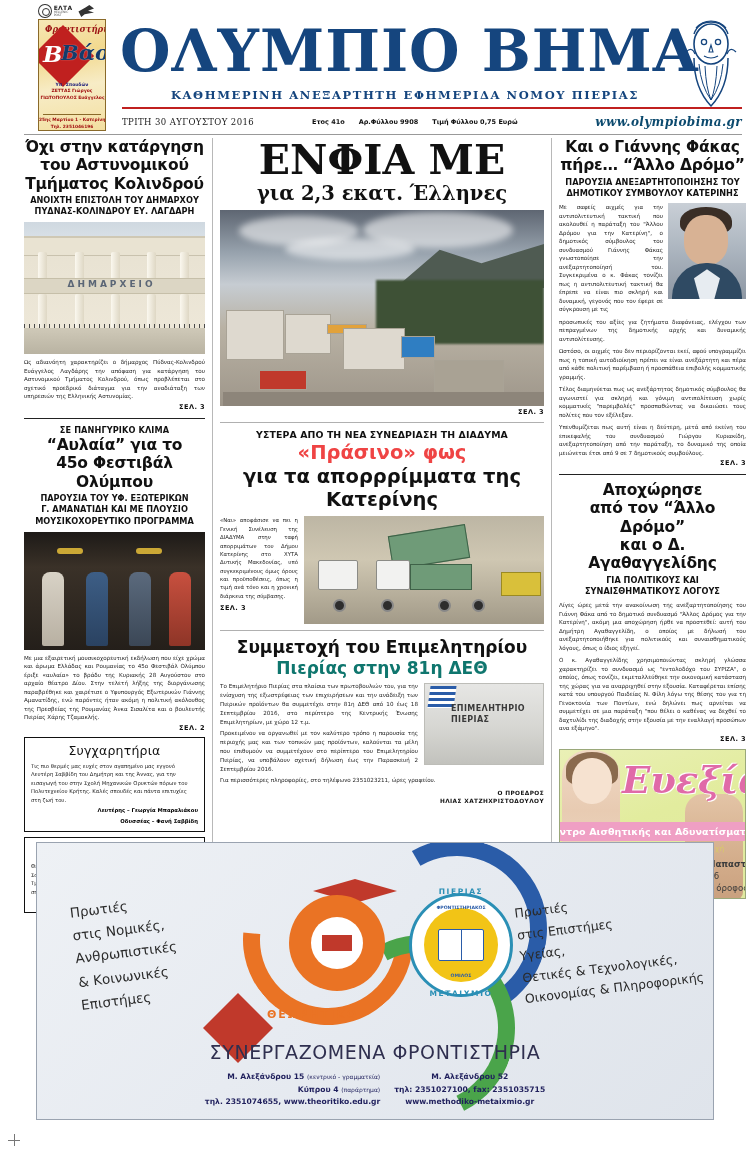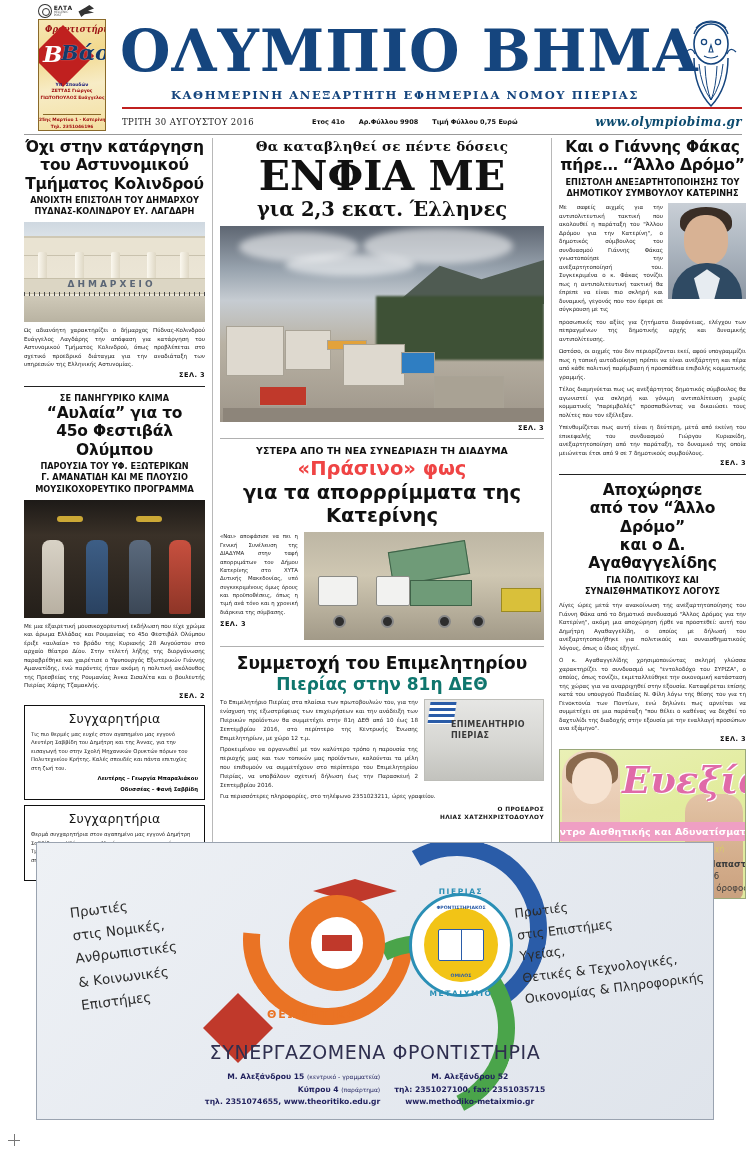--- a/index.html
+++ b/index.html
@@ -203,21 +203,21 @@
     font-size: 5.6px; color: #1c1c1c; line-height: 1.52;
     text-align: justify; margin-top: 4px;
   }
   .sel-ref {
     font-size: 6.6px; font-weight: bold; color: #111;
     text-align: right; letter-spacing: .4px; margin-top: 2px;
   }
   .hr-dark { border: 0; border-top: 1.4px solid #222; margin: 7px 0 6px; }
   .hr-light { border: 0; border-top: 1px solid #b0b0b0; margin: 6px 0; }
   .ph-townhall {
-    height: 100px;
+    height: 132px;
     background:
       linear-gradient(180deg, #cfd8e0 0%, #dde4ea 18%, #e8e2d2 19%, #efe9da 100%);
     position: relative; overflow: hidden;
   }
   .ph-townhall .roof {
     position: absolute; left: 0; right: 0; top: 14px; height: 20px;
     background: #e9e3d2; border-top: 2px solid #cfc8b4; border-bottom: 1px solid #c9c2ae;
   }
   .ph-townhall .band {
     position: absolute; left: 0; right: 0; top: 56px; height: 16px;
@@ -692,21 +692,20 @@
       <div class="congrats">
         <h4>Συγχαρητήρια</h4>
         <p>Θερμά συγχαρητήρια στον αγαπημένο μας εγγονό Δημήτρη Σαββίδη του Ηλία και της Μαρίας, για την εισαγωγή του στο Τμήμα Μηχανολόγων Μηχανικών, του ΤΕΙ Λάρισας. Καλές σπουδές και κάθε επιτυχία .</p>
         <div class="sign">Οδυσσέας &amp; Φανή Σαββίδη</div>
       </div>
     </div>
 
     <div class="col-mid">
 
       <div>
-        <div style="font-family:'DejaVu Serif','Liberation Serif',serif;font-weight:bold;font-size:13.5px;text-align:center;color:#111;letter-spacing:.2px;">Θα καταβληθεί σε πέντε δόσεις</div>
         <div style="font-family:'DejaVu Serif','Liberation Serif',serif;font-weight:bold;font-size:41px;text-align:center;color:#111;line-height:1.02;margin-top:2px;">ΕΝΦΙΑ ΜΕ</div>
         <div style="font-family:'DejaVu Serif','Liberation Serif',serif;font-weight:bold;font-size:19.5px;text-align:center;color:#111;line-height:1.15;margin-top:1px;">για 2,3 εκατ. Έλληνες</div>
 
         <div class="ph-city" style="margin-top:5px">
           <div class="cloud" style="left:6%;  top:6px;  width:120px; height:30px;"></div>
           <div class="cloud" style="left:44%; top:2px;  width:150px; height:36px;"></div>
           <div class="cloud" style="left:20%; top:28px; width:130px; height:22px;"></div>
           <div class="mtn"></div>
           <div class="trees"></div>
           <div class="blk" style="left:2%;  bottom:46px; width:58px;  height:50px;"></div>
@@ -768,21 +767,21 @@
         <div class="sel-ref" style="margin-top:5px;font-size:5.8px;">Ο ΠΡΟΕΔΡΟΣ</div>
         <div class="sel-ref" style="font-size:5.8px;">ΗΛΙΑΣ ΧΑΤΖΗΧΡΙΣΤΟΔΟΥΛΟΥ</div>
       </div>
     </div>
 
     <div class="col-right">
 
       <div>
         <div class="hl-main">Και ο Γιάννης Φάκας</div>
         <div class="hl-main">πήρε… “Άλλο Δρόμο”</div>
-        <div class="hl-sub">ΕΠΙΣΤΟΛΗ ΑΝΕΞΑΡΤΗΤΟΠΟΙΗΣΗΣ ΤΟΥ</div>
+        <div class="hl-sub">ΠΑΡΟΥΣΙΑ ΑΝΕΞΑΡΤΗΤΟΠΟΙΗΣΗΣ ΤΟΥ</div>
         <div class="hl-sub" style="margin-top:0">ΔΗΜΟΤΙΚΟΥ ΣΥΜΒΟΥΛΟΥ ΚΑΤΕΡΙΝΗΣ</div>
 
         <div style="overflow:hidden;margin-top:4px;">
           <div class="ph-fakas">
             <div class="hair"></div>
             <div class="face"></div>
             <div class="body"></div>
             <div class="shirt"></div>
           </div>
           <div class="body-text" style="margin-top:0">Με σαφείς αιχμές για την αντιπολιτευτική τακτική που ακολουθεί η παράταξη του "Άλλου Δρόμου για την Κατερίνη", ο δημοτικός σύμβουλος του συνδυασμού Γιάννης Φάκας γνωστοποίησε την ανεξαρτητοποίησή του. Συγκεκριμένα ο κ. Φάκας τονίζει πως η αντιπολιτευτική τακτική θα έπρεπε να είναι πιο σκληρή και δυναμική, γεγονός που τον έφερε σε σύγκρουση με τις</div>

